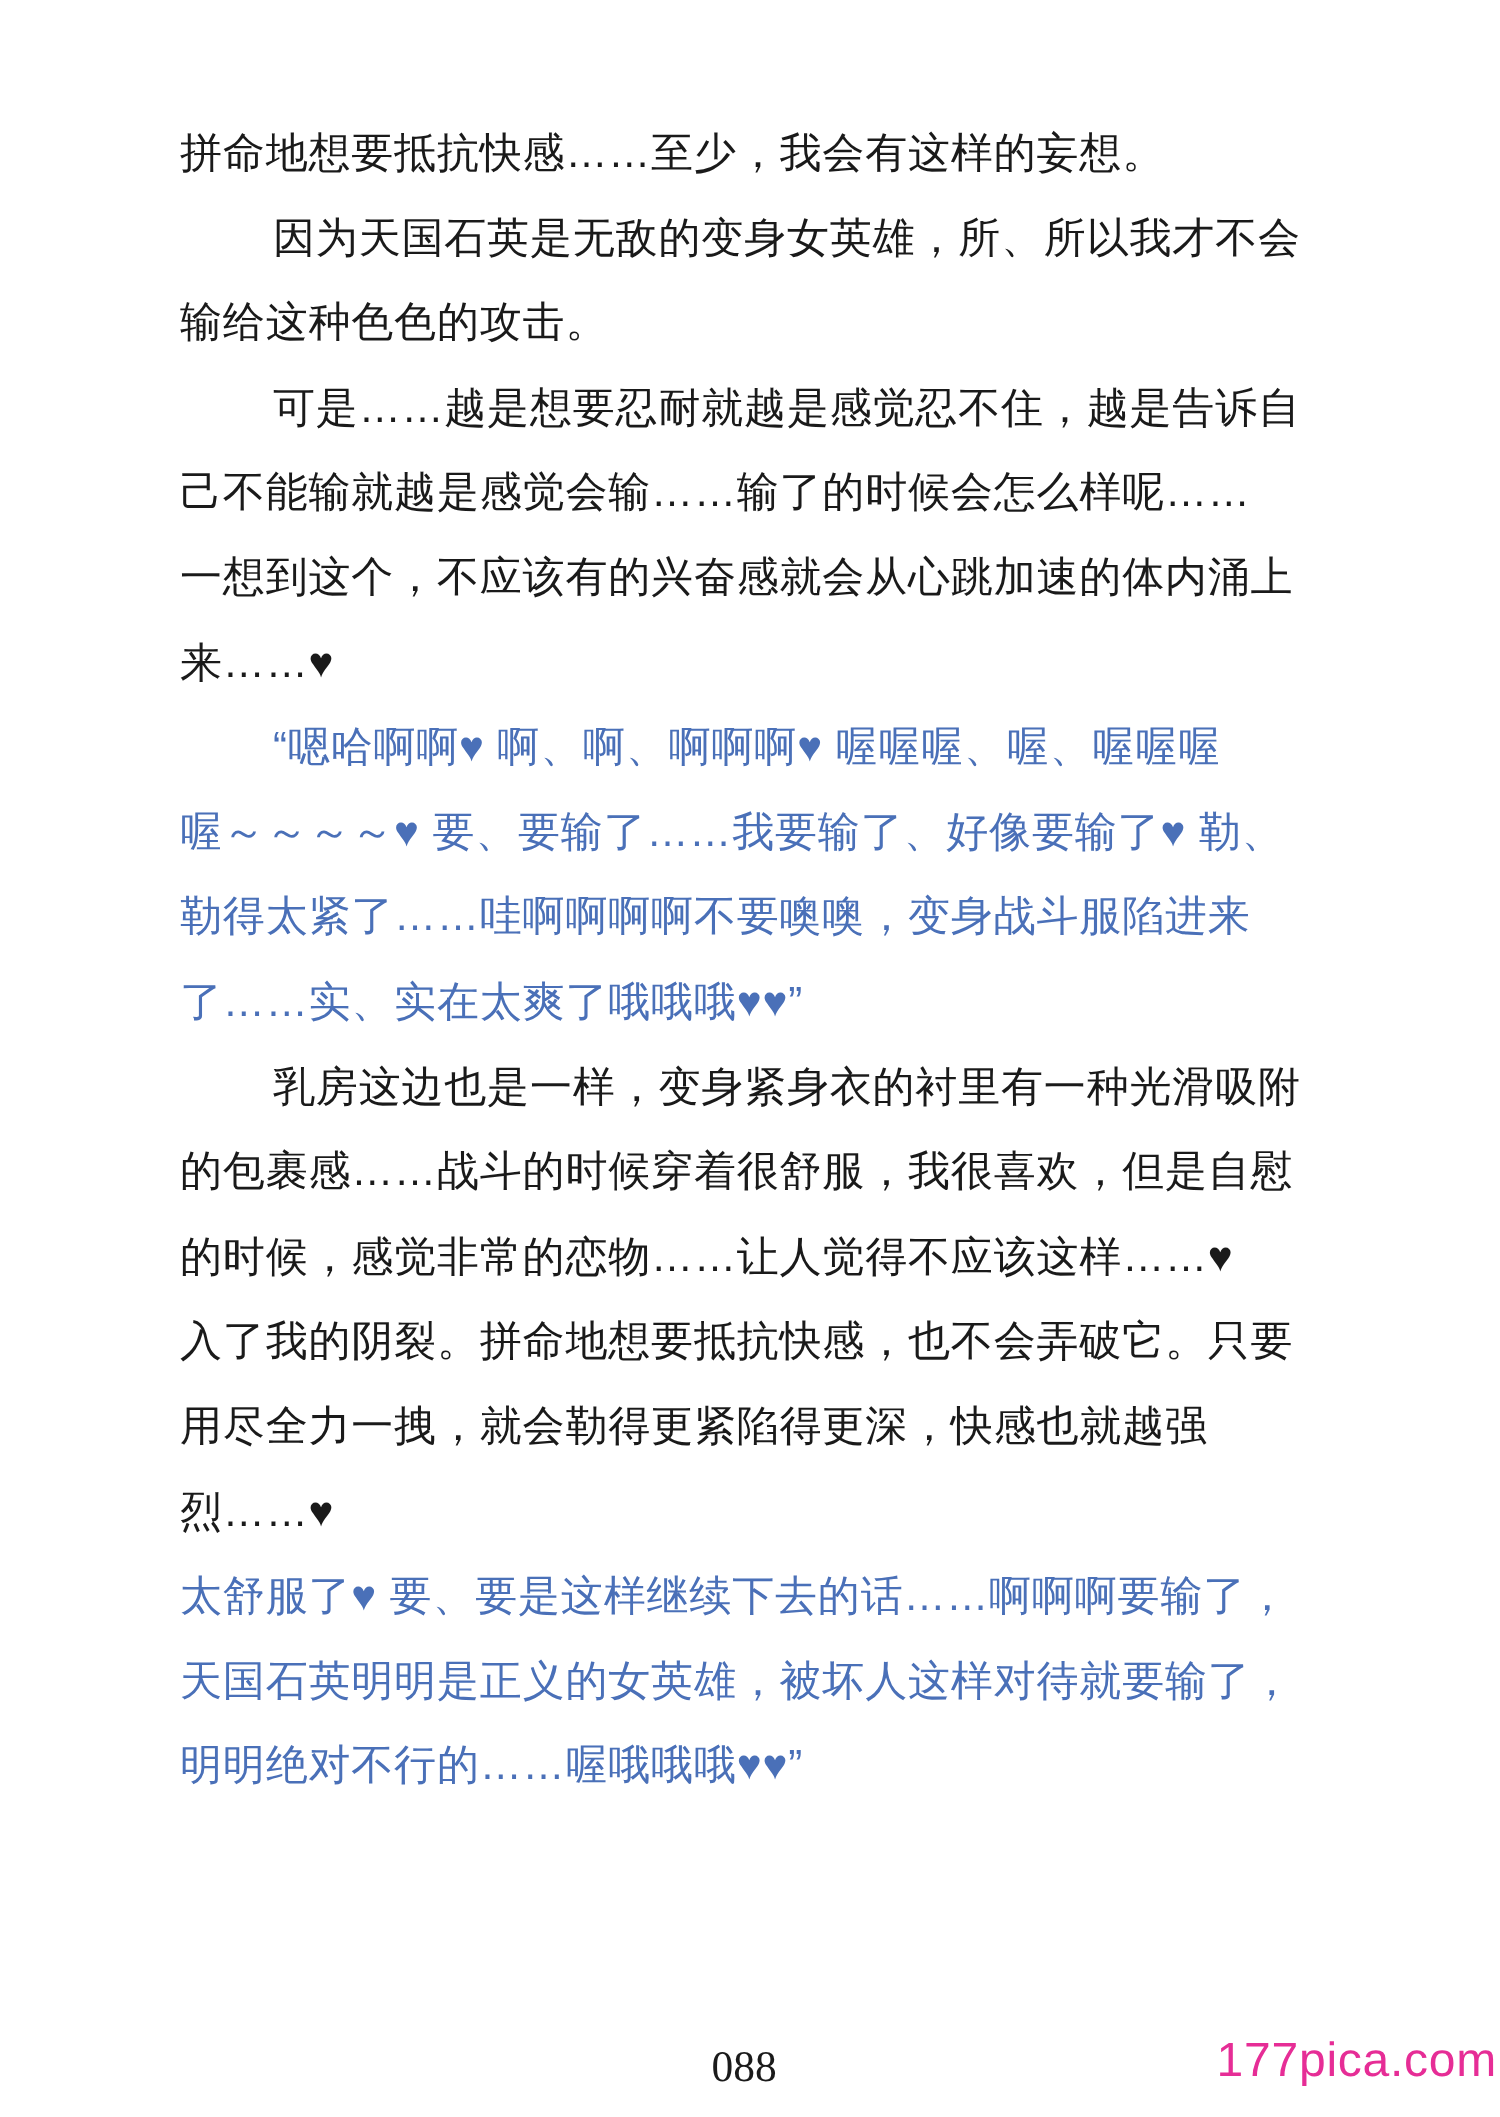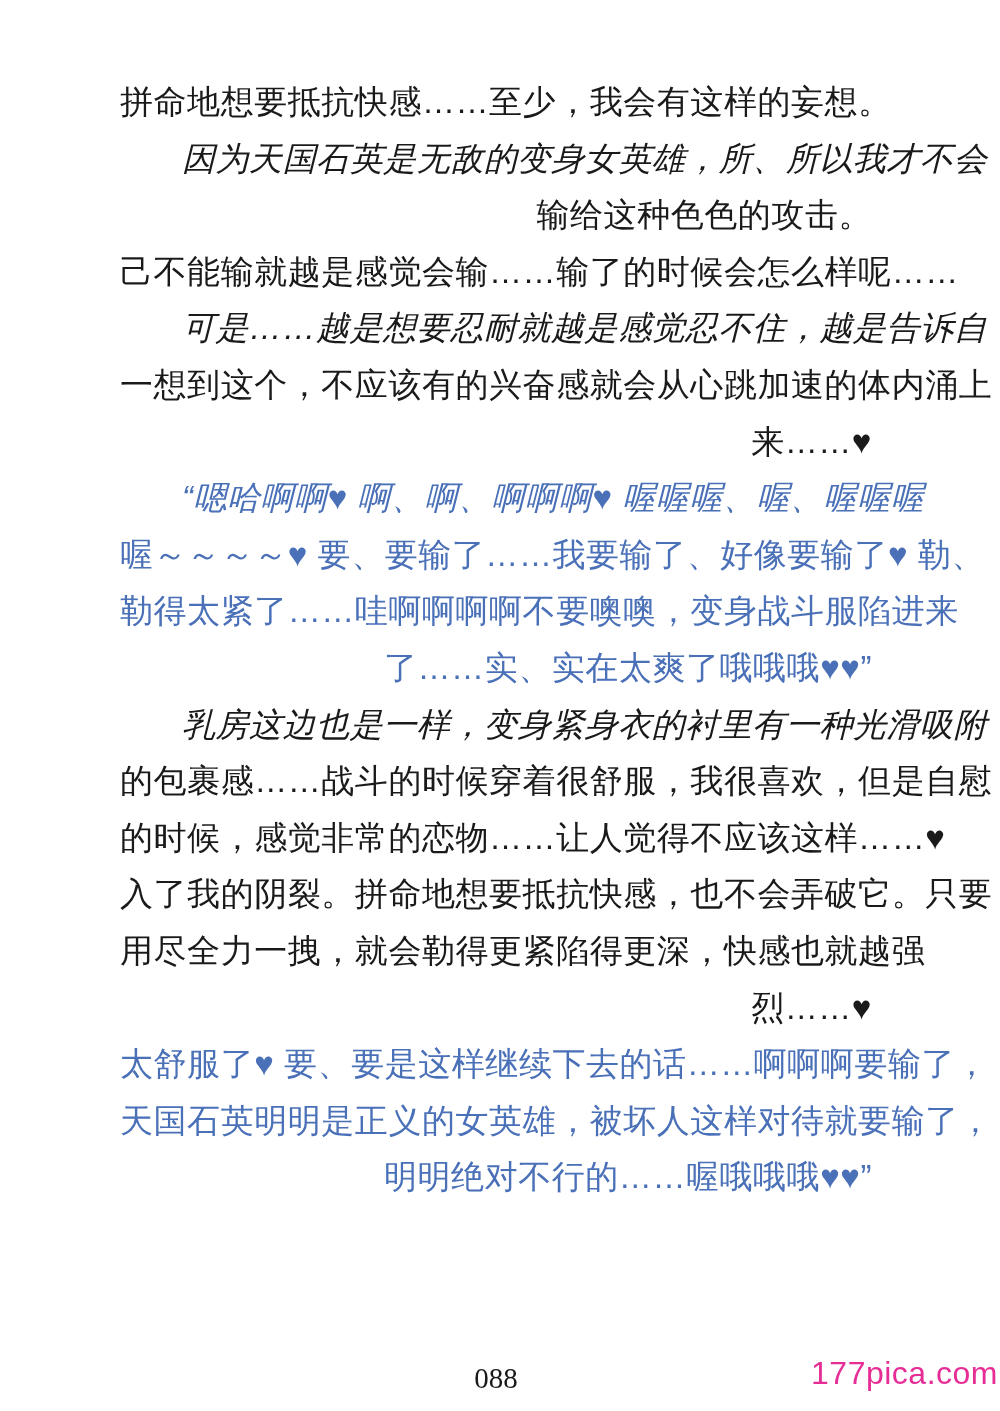--- a/index.html
+++ b/index.html
@@ -20,32 +20,30 @@
     top: 74px;
     width: 752px;
   }
   .para {
     margin: 0;
     padding: 0;
   }
   .line {
     display: block;
     white-space: nowrap;
-    font-size: 33px;
+    font-size: 28px;
     line-height: 56.6px;
     letter-spacing: 0.55px;
     color: var(--body-text, #1a1a1a);
-    text-align: right;
   }
   .para.dialogue .line {
     color: var(--dialogue-text, #4a70b8);
   }
   .line.indent {
     padding-left: 62px;
-    font-style: italic;
   }
   .page-number {
     position: absolute;
     left: 0;
     top: 1362px;
     width: 992px;
     text-align: center;
     font-family: "Liberation Serif", "DejaVu Serif", serif;
     font-size: 29px;
     color: var(--body-text, #1a1a1a);
@@ -68,22 +66,22 @@
   <p class="para narration">
     <span class="line">拼命地想要抵抗快感……至少，我会有这样的妄想。</span>
   </p>
 
   <p class="para narration">
     <span class="line indent">因为天国石英是无敌的变身女英雄，所、所以我才不会</span>
     <span class="line">输给这种色色的攻击。</span>
   </p>
 
   <p class="para narration">
+    <span class="line indent">可是……越是想要忍耐就越是感觉忍不住，越是告诉自</span>
     <span class="line">己不能输就越是感觉会输……输了的时候会怎么样呢……</span>
-    <span class="line indent">可是……越是想要忍耐就越是感觉忍不住，越是告诉自</span>
     <span class="line">一想到这个，不应该有的兴奋感就会从心跳加速的体内涌上</span>
     <span class="line">来……♥</span>
   </p>
 
   <p class="para dialogue">
     <span class="line indent">“嗯哈啊啊♥ 啊、啊、啊啊啊♥ 喔喔喔、喔、喔喔喔</span>
     <span class="line">喔～～～～♥ 要、要输了……我要输了、好像要输了♥ 勒、</span>
     <span class="line">勒得太紧了……哇啊啊啊啊不要噢噢，变身战斗服陷进来</span>
     <span class="line">了……实、实在太爽了哦哦哦♥♥”</span>
   </p>

